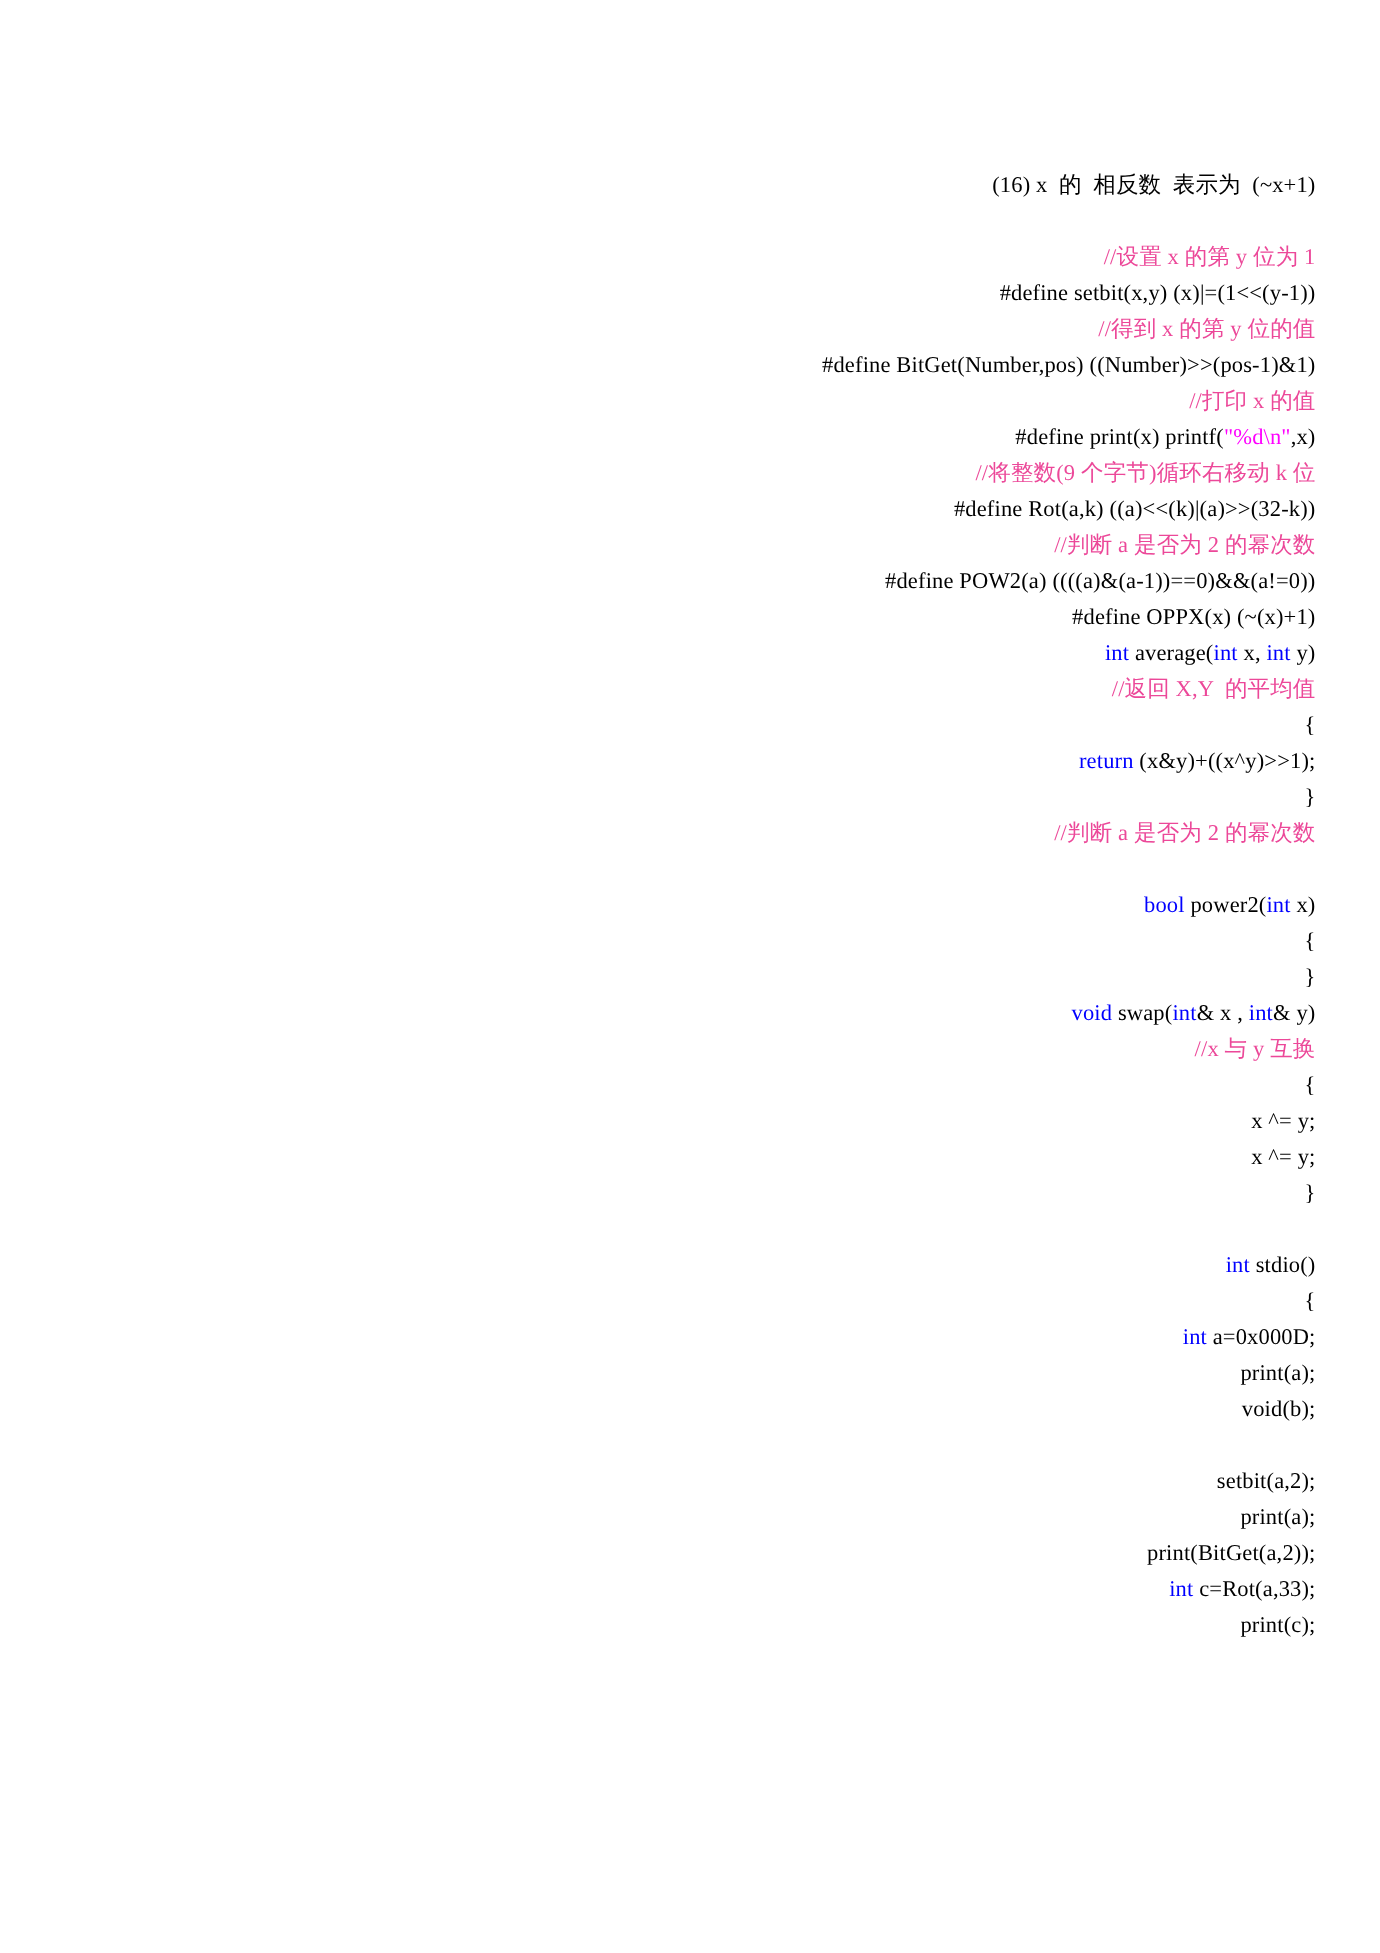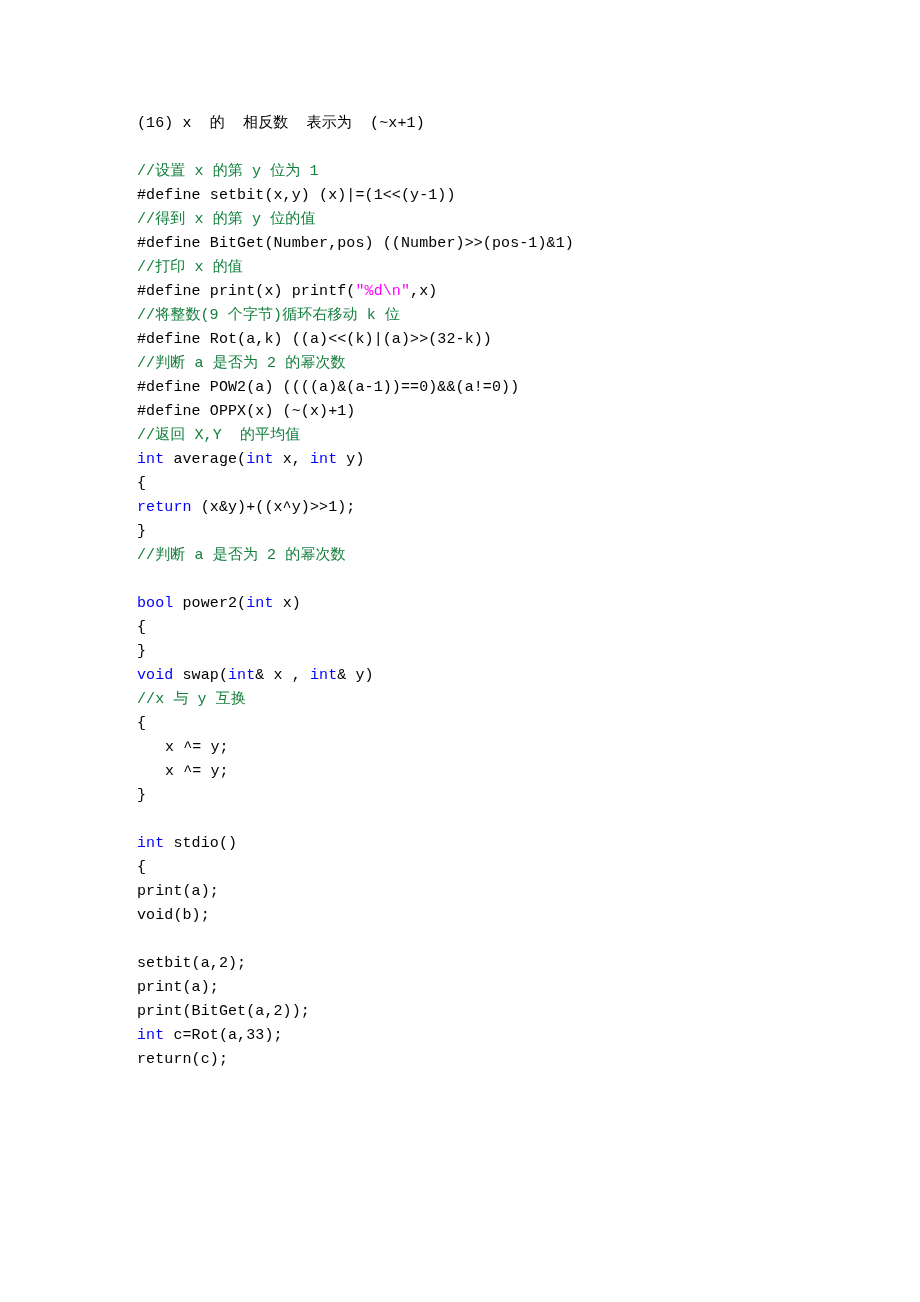--- a/index.html
+++ b/index.html
@@ -23,34 +23,35 @@
     height: 1302px;
     background: #ffffff;
   }
   #code-block {
     position: absolute;
     left: 137px;
     top: 112px;
     width: 740px;
   }
   .code-line {
-    font-family: Liberation Mono, monospace;
+    font-family: Liberation Serif, serif;
     font-size: 15px;
     line-height: 24px;
     height: 24px;
     color: #000000;
     white-space: pre;
     letter-spacing: 0.1px;
+    text-align: right;
   }
   .code-line.blank {
     color: transparent;
   }
   .tok { white-space: pre; }
   .tok-plain   { color: #000000; }
-  .tok-comment { color: #15803d; }
+  .tok-comment { color: #ec4899; }
   .tok-keyword { color: #0000ff; }
   .tok-string  { color: #ff00ff; }
 </style>
 </head>
 <body>
 
 <div id="page">
   <div id="code-block">
       <div class="code-line"><span class="tok tok-plain">(16) x  的  相反数  表示为  (~x+1)</span></div>
       <div class="code-line blank"><span class="tok tok-plain"></span></div>
@@ -58,41 +59,42 @@
       <div class="code-line"><span class="tok tok-plain">#define setbit(x,y) (x)|=(1&lt;&lt;(y-1))</span></div>
       <div class="code-line"><span class="tok tok-comment">//得到 x 的第 y 位的值</span></div>
       <div class="code-line"><span class="tok tok-plain">#define BitGet(Number,pos) ((Number)&gt;&gt;(pos-1)&amp;1)</span></div>
       <div class="code-line"><span class="tok tok-comment">//打印 x 的值</span></div>
       <div class="code-line"><span class="tok tok-plain">#define print(x) printf(</span><span class="tok tok-string">"%d\n"</span><span class="tok tok-plain">,x)</span></div>
       <div class="code-line"><span class="tok tok-comment">//将整数(9 个字节)循环右移动 k 位</span></div>
       <div class="code-line"><span class="tok tok-plain">#define Rot(a,k) ((a)&lt;&lt;(k)|(a)&gt;&gt;(32-k))</span></div>
       <div class="code-line"><span class="tok tok-comment">//判断 a 是否为 2 的幂次数</span></div>
       <div class="code-line"><span class="tok tok-plain">#define POW2(a) ((((a)&amp;(a-1))==0)&amp;&amp;(a!=0))</span></div>
       <div class="code-line"><span class="tok tok-plain">#define OPPX(x) (~(x)+1)</span></div>
+      <div class="code-line"><span class="tok tok-keyword">int</span><span class="tok tok-plain"> average(</span><span class="tok tok-keyword">int</span><span class="tok tok-plain"> x, </span><span class="tok tok-keyword">int</span><span class="tok tok-plain"> y)</span></div>
       <div class="code-line"><span class="tok tok-comment">//返回 X,Y  的平均值</span></div>
-      <div class="code-line"><span class="tok tok-keyword">int</span><span class="tok tok-plain"> average(</span><span class="tok tok-keyword">int</span><span class="tok tok-plain"> x, </span><span class="tok tok-keyword">int</span><span class="tok tok-plain"> y)</span></div>
       <div class="code-line"><span class="tok tok-plain">{</span></div>
       <div class="code-line"><span class="tok tok-keyword">return</span><span class="tok tok-plain"> (x&amp;y)+((x^y)&gt;&gt;1);</span></div>
       <div class="code-line"><span class="tok tok-plain">}</span></div>
       <div class="code-line"><span class="tok tok-comment">//判断 a 是否为 2 的幂次数</span></div>
       <div class="code-line blank"><span class="tok tok-plain"></span></div>
       <div class="code-line"><span class="tok tok-keyword">bool</span><span class="tok tok-plain"> power2(</span><span class="tok tok-keyword">int</span><span class="tok tok-plain"> x)</span></div>
       <div class="code-line"><span class="tok tok-plain">{</span></div>
       <div class="code-line"><span class="tok tok-plain">}</span></div>
       <div class="code-line"><span class="tok tok-keyword">void</span><span class="tok tok-plain"> swap(</span><span class="tok tok-keyword">int</span><span class="tok tok-plain">&amp; x , </span><span class="tok tok-keyword">int</span><span class="tok tok-plain">&amp; y)</span></div>
       <div class="code-line"><span class="tok tok-comment">//x 与 y 互换</span></div>
       <div class="code-line"><span class="tok tok-plain">{</span></div>
       <div class="code-line" style="padding-left: 28px;"><span class="tok tok-plain">x ^= y;</span></div>
       <div class="code-line" style="padding-left: 28px;"><span class="tok tok-plain">x ^= y;</span></div>
       <div class="code-line"><span class="tok tok-plain">}</span></div>
       <div class="code-line blank"><span class="tok tok-plain"></span></div>
       <div class="code-line"><span class="tok tok-keyword">int</span><span class="tok tok-plain"> stdio()</span></div>
       <div class="code-line"><span class="tok tok-plain">{</span></div>
+      <div class="code-line"><span class="tok tok-keyword">int</span><span class="tok tok-plain"> a=0x000D;</span></div>
       <div class="code-line"><span class="tok tok-plain">print(a);</span></div>
       <div class="code-line"><span class="tok tok-plain">void(b);</span></div>
       <div class="code-line blank"><span class="tok tok-plain"></span></div>
       <div class="code-line"><span class="tok tok-plain">setbit(a,2);</span></div>
       <div class="code-line"><span class="tok tok-plain">print(a);</span></div>
       <div class="code-line"><span class="tok tok-plain">print(BitGet(a,2));</span></div>
       <div class="code-line"><span class="tok tok-keyword">int</span><span class="tok tok-plain"> c=Rot(a,33);</span></div>
-      <div class="code-line"><span class="tok tok-plain">return(c);</span></div>
+      <div class="code-line"><span class="tok tok-plain">print(c);</span></div>
     </div>
 </div>
 
 </body></html>

